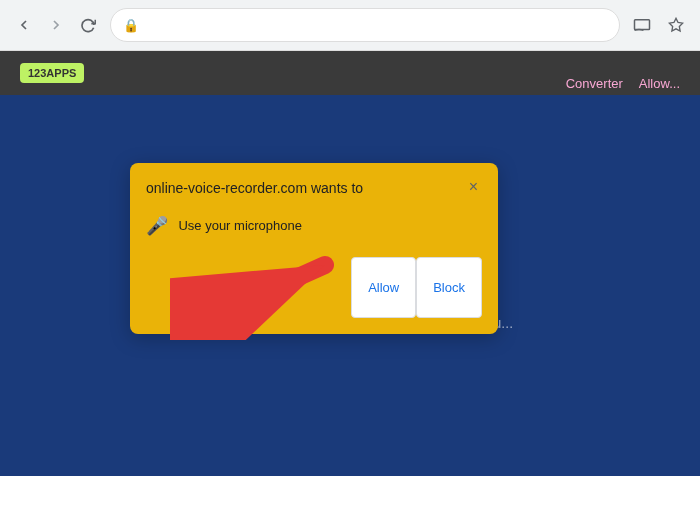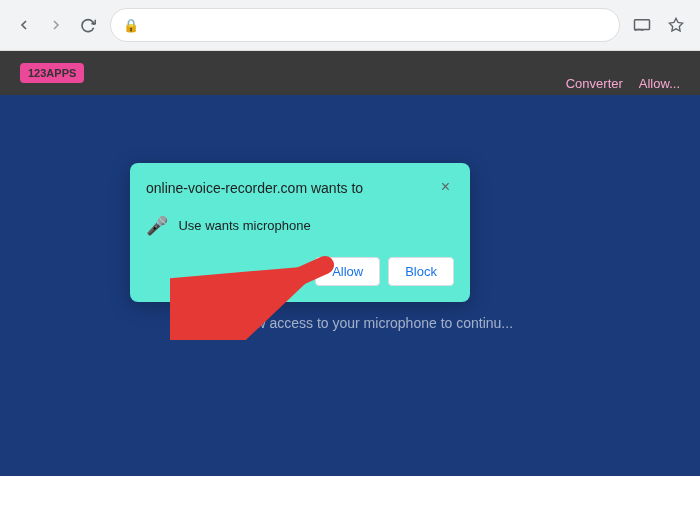--- a/index.html
+++ b/index.html
@@ -87,21 +87,21 @@
     .website-header {
       background: #3a3a3a;
       display: flex;
       align-items: center;
       padding: 8px 20px;
       gap: 20px;
       height: 44px;
     }
 
     .logo-badge {
-      background: #ec4899;
+      background: #bef264;
       color: #333;
       font-size: 11px;
       font-weight: bold;
       padding: 4px 8px;
       border-radius: 4px;
     }
 
     .site-nav {
       display: flex;
       gap: 16px;
@@ -136,24 +136,24 @@
     .mic-message {
       color: rgba(255,255,255,0.6);
       font-size: 14px;
     }
 
     
     .permission-popup {
       position: absolute;
       top: 68px;
       left: 130px;
-      background: #5eead4;
+      background: #eab308;
       border-radius: 8px;
       box-shadow: 0 4px 20px rgba(0,0,0,0.25);
-      width: 340px;
+      width: 368px;
       padding: 16px;
       z-index: 100;
     }
 
     .popup-header {
       display: flex;
       justify-content: space-between;
       align-items: flex-start;
       margin-bottom: 12px;
     }
@@ -189,39 +189,38 @@
     }
 
     .mic-label {
       font-size: 13px;
       color: #202124;
     }
 
     .popup-buttons {
       display: flex;
       justify-content: flex-end;
-      gap: 8px;
     }
 
     .btn-allow {
       background: #fff;
       border: 1px solid #dadce0;
       border-radius: 4px;
       padding: 6px 16px;
       font-size: 13px;
       color: #1a73e8;
       cursor: pointer;
       font-weight: 500;
     }
 
     .btn-block {
       background: #fff;
       border: 1px solid #dadce0;
       border-radius: 4px;
-      padding: 6px 16px;
+      padding: 22px 16px;
       font-size: 13px;
       color: #1a73e8;
       cursor: pointer;
       font-weight: 500;
     }
 
     
     .red-arrow {
       position: absolute;
       top: 155px;
@@ -303,21 +302,21 @@
     </div>
     <div class="mic-message">Please allow access to your microphone to continu...</div>
 
     <div class="permission-popup">
       <div class="popup-header">
         <span class="popup-title">online-voice-recorder.com wants to</span>
         <button class="popup-close">×</button>
       </div>
       <div class="popup-mic-row">
         <span class="mic-icon-popup">🎤</span>
-        <span class="mic-label">Use wants microphone</span>
+        <span class="mic-label">Use your microphone</span>
       </div>
       <div class="popup-buttons">
         <button class="btn-allow">Allow</button>
         <button class="btn-block">Block</button>
       </div>
     </div>
 
     <div class="red-arrow">
       <svg width="180" height="90" viewBox="0 0 180 90">
         <defs>

